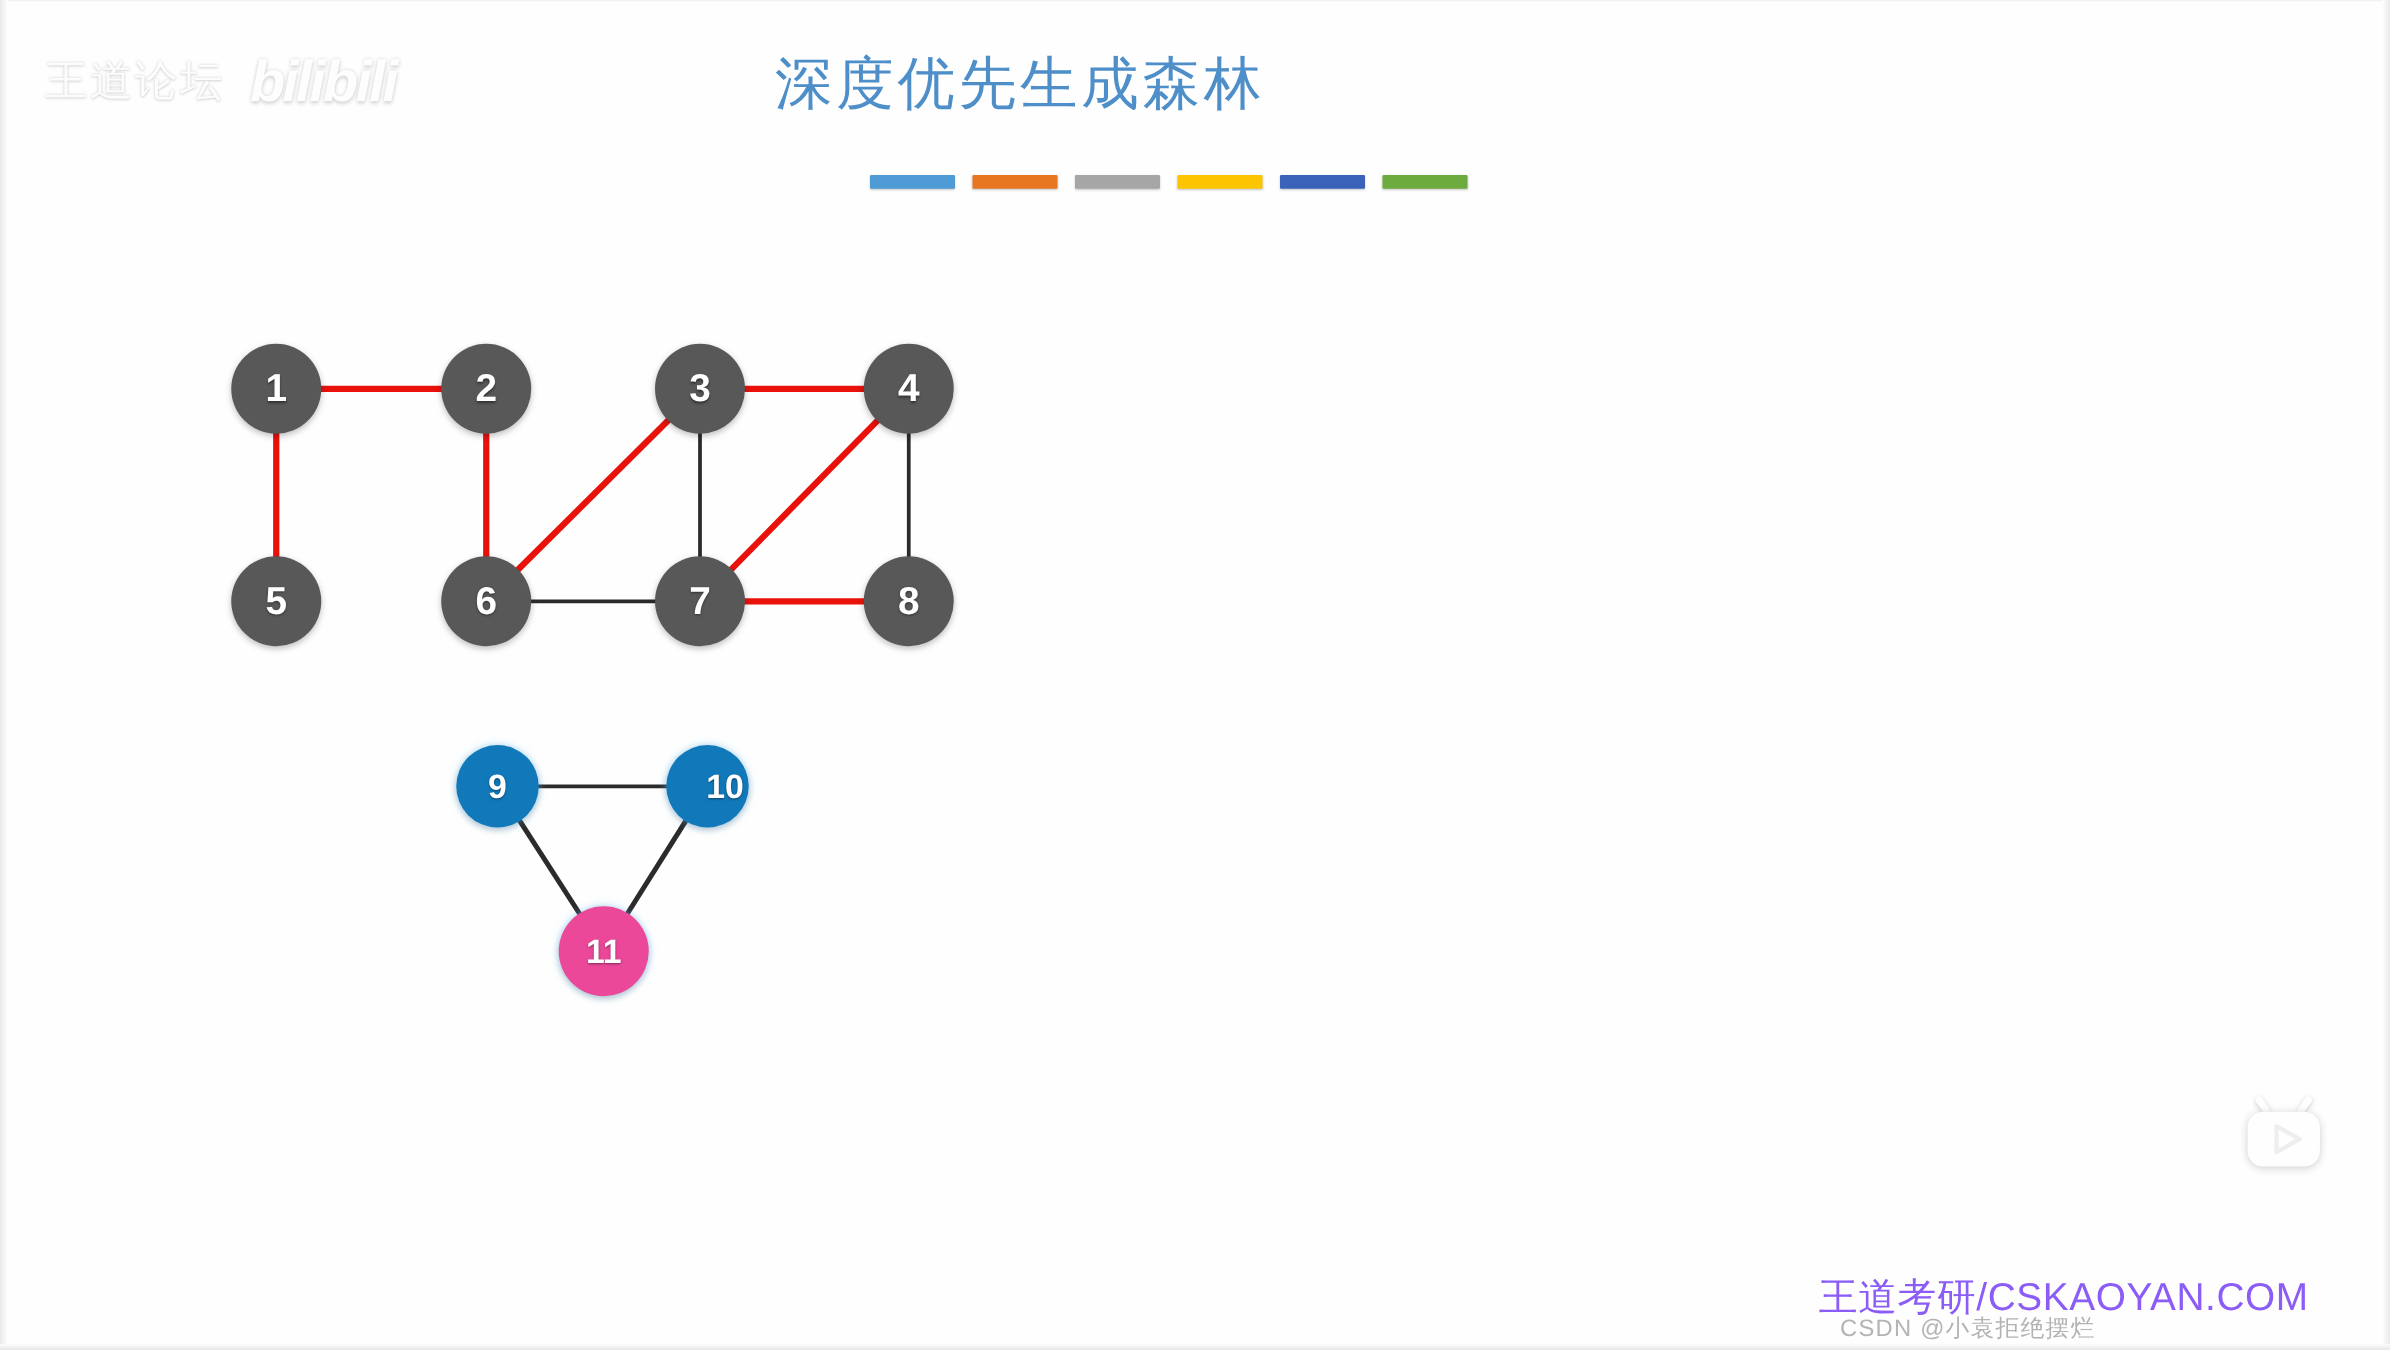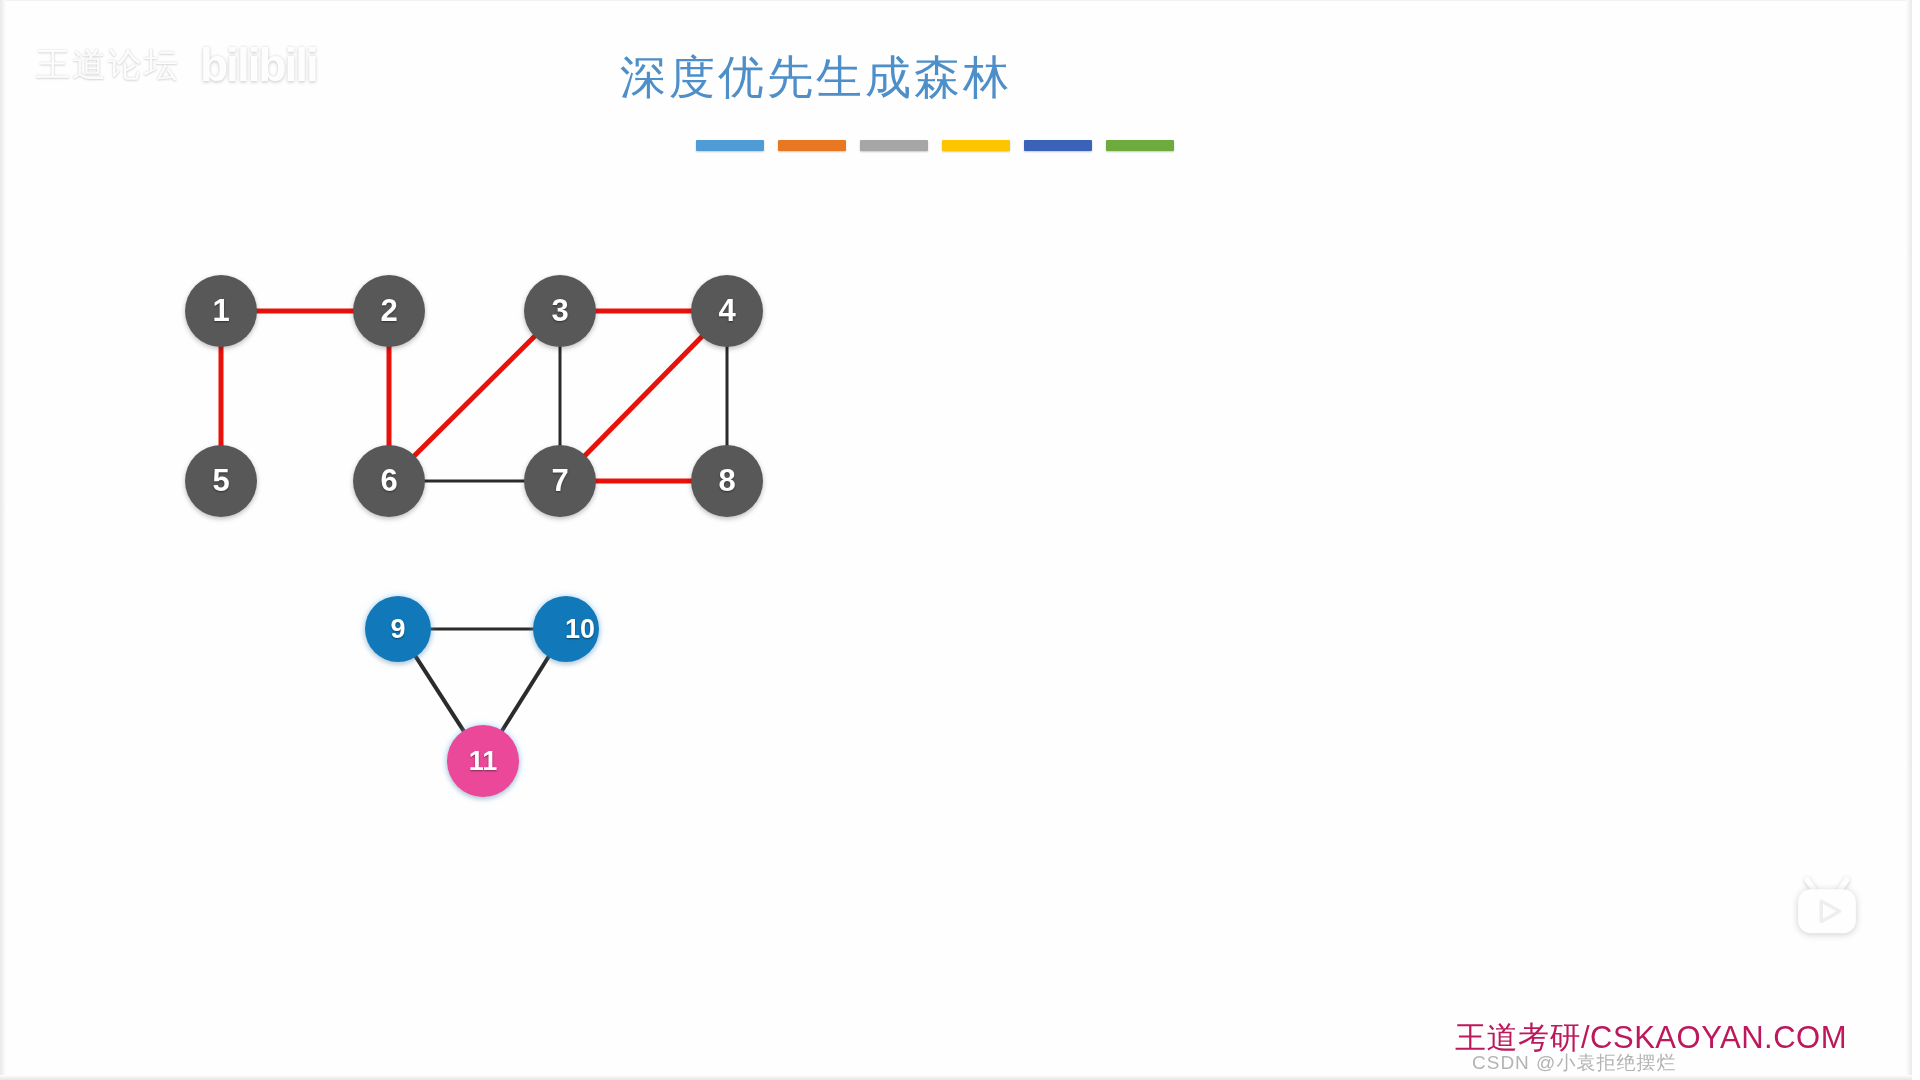--- a/index.html
+++ b/index.html
@@ -54,21 +54,20 @@
     background: linear-gradient(to top, #e6e6e6, #fdfdfd);
   }
 
   
   #title-block {
     position: absolute;
     left: 620px;
     top: 36px;
     width: 700px;
     text-align: left;
-    margin-top: 11px;
   }
   #page-title {
     font-size: 46px;
     line-height: 60px;
     color: #4e8fc9;
     letter-spacing: 3px;
     font-weight: 400;
     white-space: nowrap;
     text-shadow: 0 1px 1px rgba(255,255,255,0.9);
   }
@@ -136,41 +135,42 @@
   #wm-forum-text {
     font-size: 34px;
     letter-spacing: 2px;
     color: rgba(255,255,255,0.95);
     text-shadow: 0 0 2px rgba(200,200,200,0.85), 0 1px 2px rgba(190,190,190,0.6);
     font-weight: 500;
   }
   #wm-bili-text {
     font-size: 46px;
     font-weight: 800;
+    font-style: italic;
     color: rgba(255,255,255,0.97);
     letter-spacing: -2px;
     text-shadow: 0 0 3px rgba(205,205,205,0.9), 0 2px 3px rgba(195,195,195,0.55);
   }
 
   #wm-player-icon {
     position: absolute;
     left: 1790px;
     top: 872px;
     width: 74px;
     height: 74px;
     opacity: 0.85;
     pointer-events: none;
   }
 
   #brand-footer {
     position: absolute;
     left: 1455px;
     top: 1017px;
     font-size: 31px;
-    color: #be185d;
+    color: #8b5cf6;
     letter-spacing: 0.5px;
     white-space: nowrap;
     text-shadow: 0 1px 0 rgba(255,255,255,0.8);
   }
 
   #csdn-watermark {
     position: absolute;
     left: 1472px;
     top: 1050px;
     font-size: 19px;

